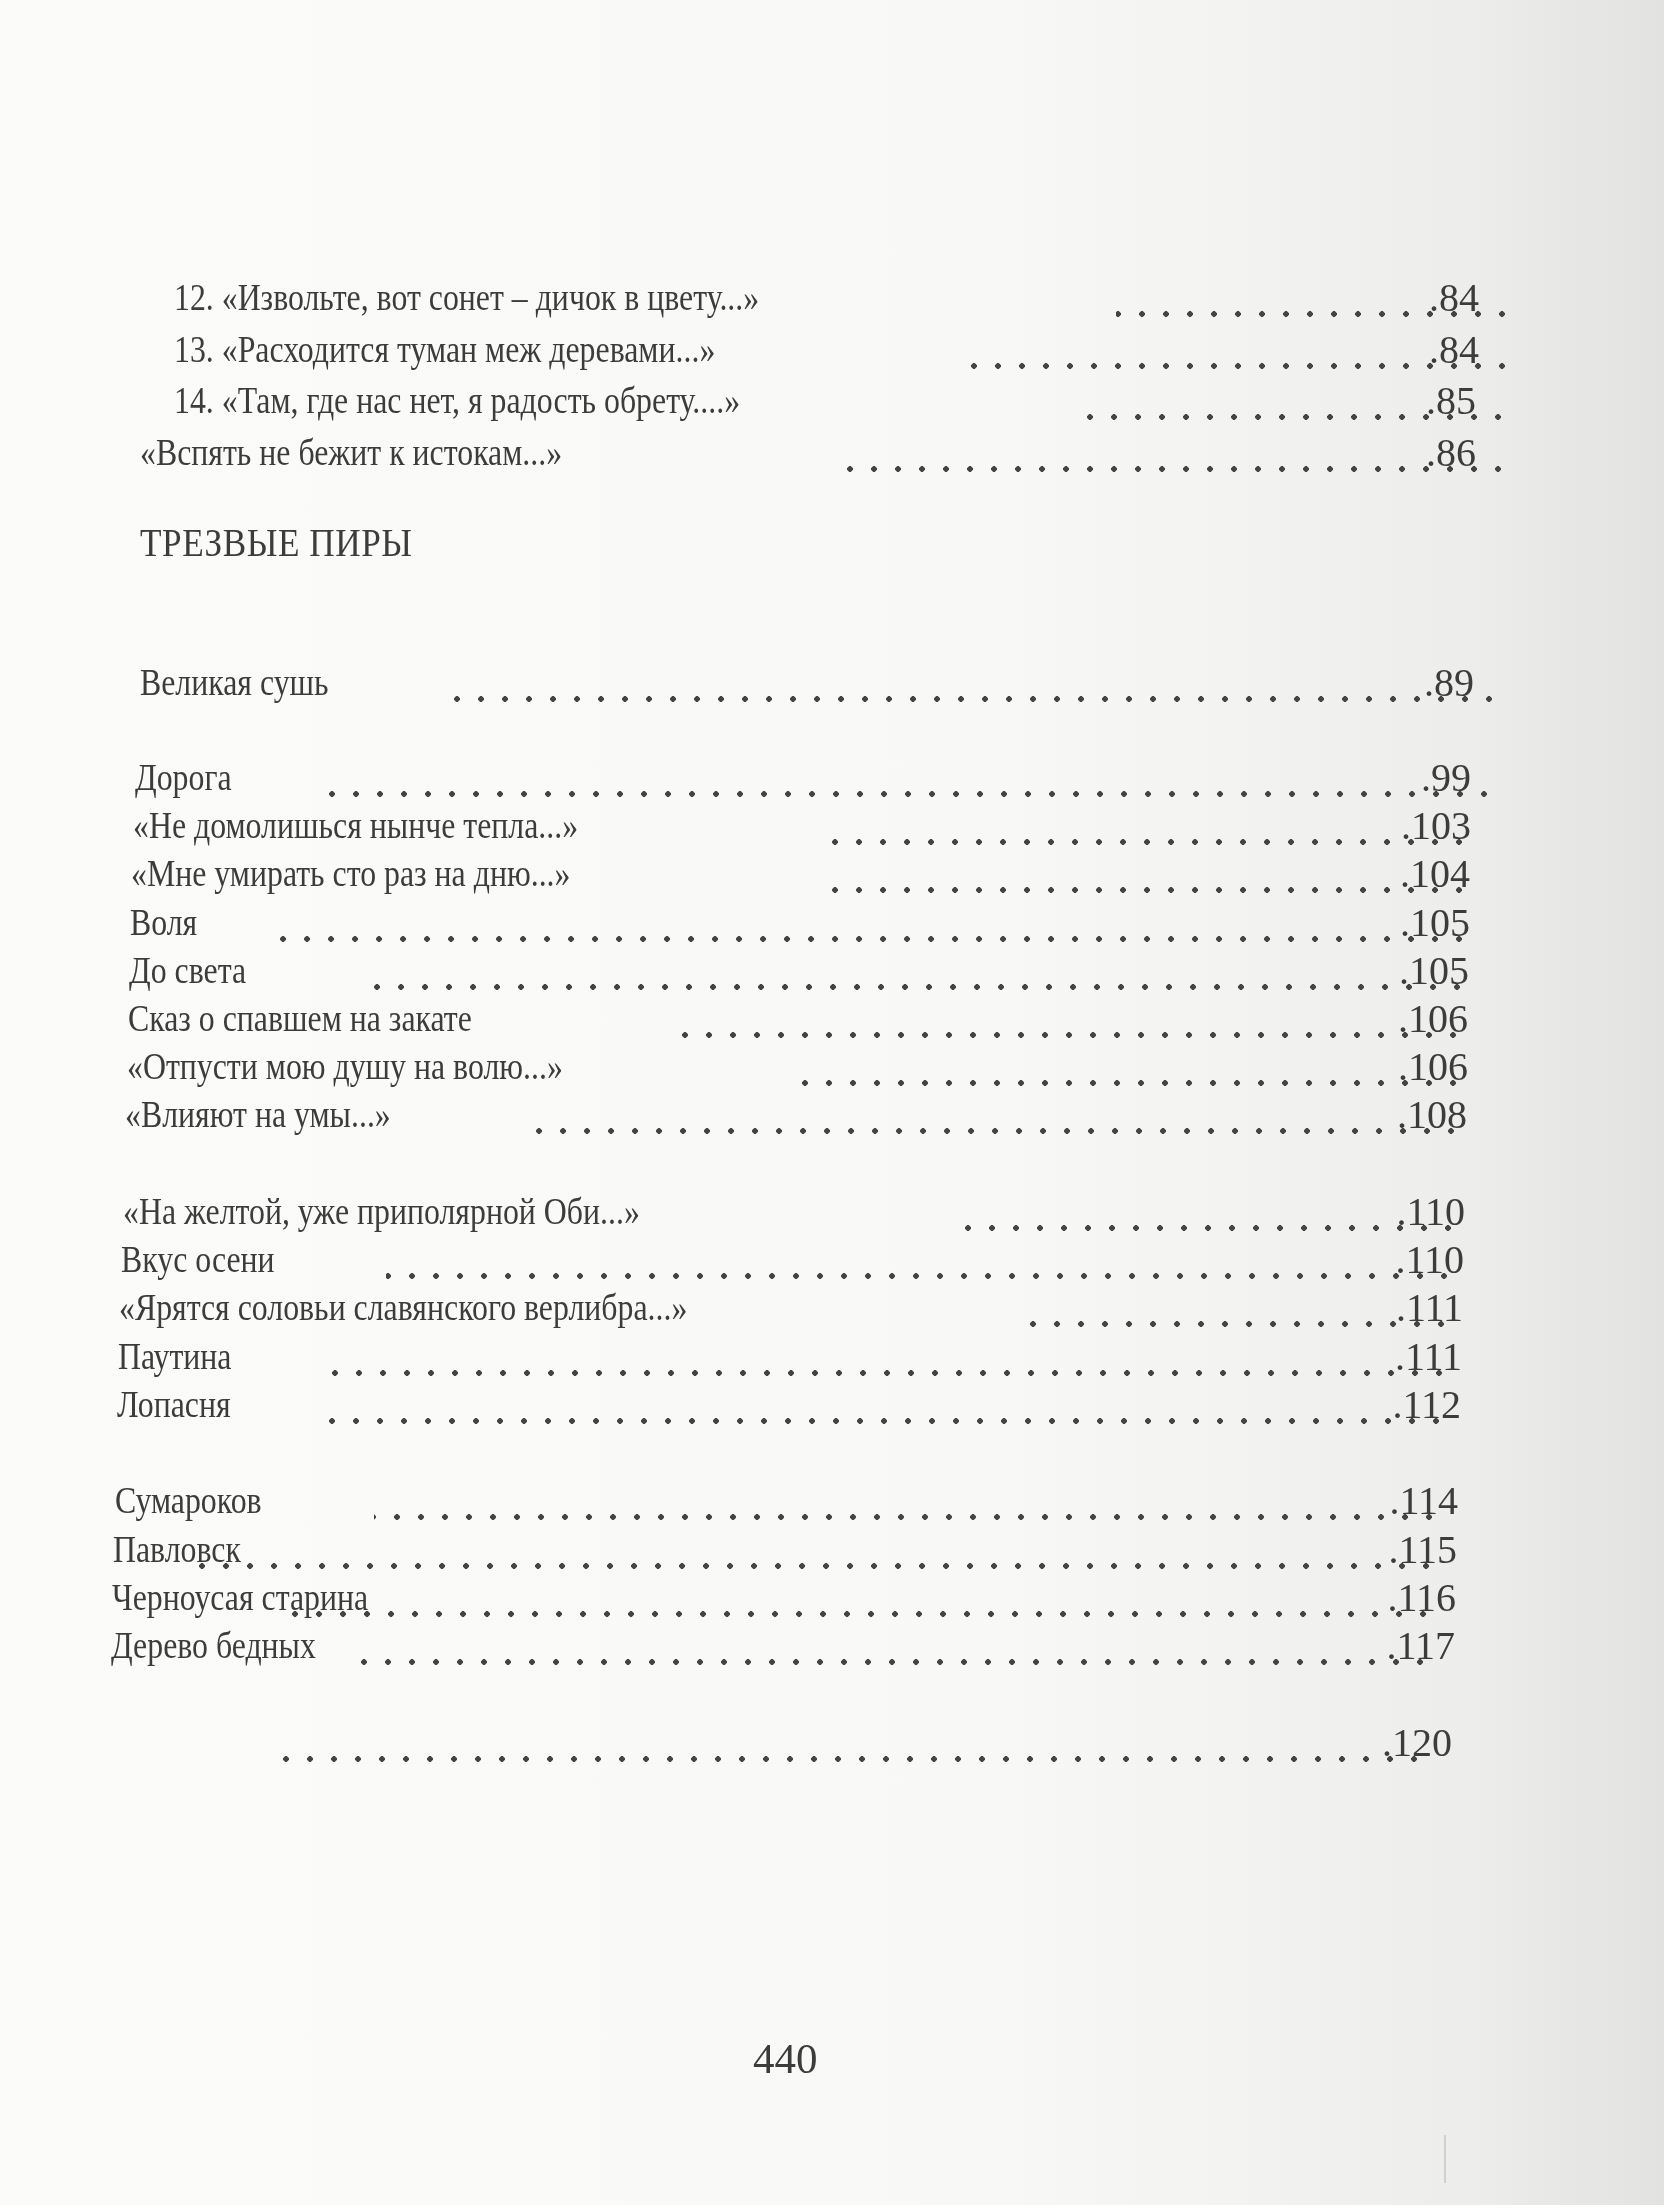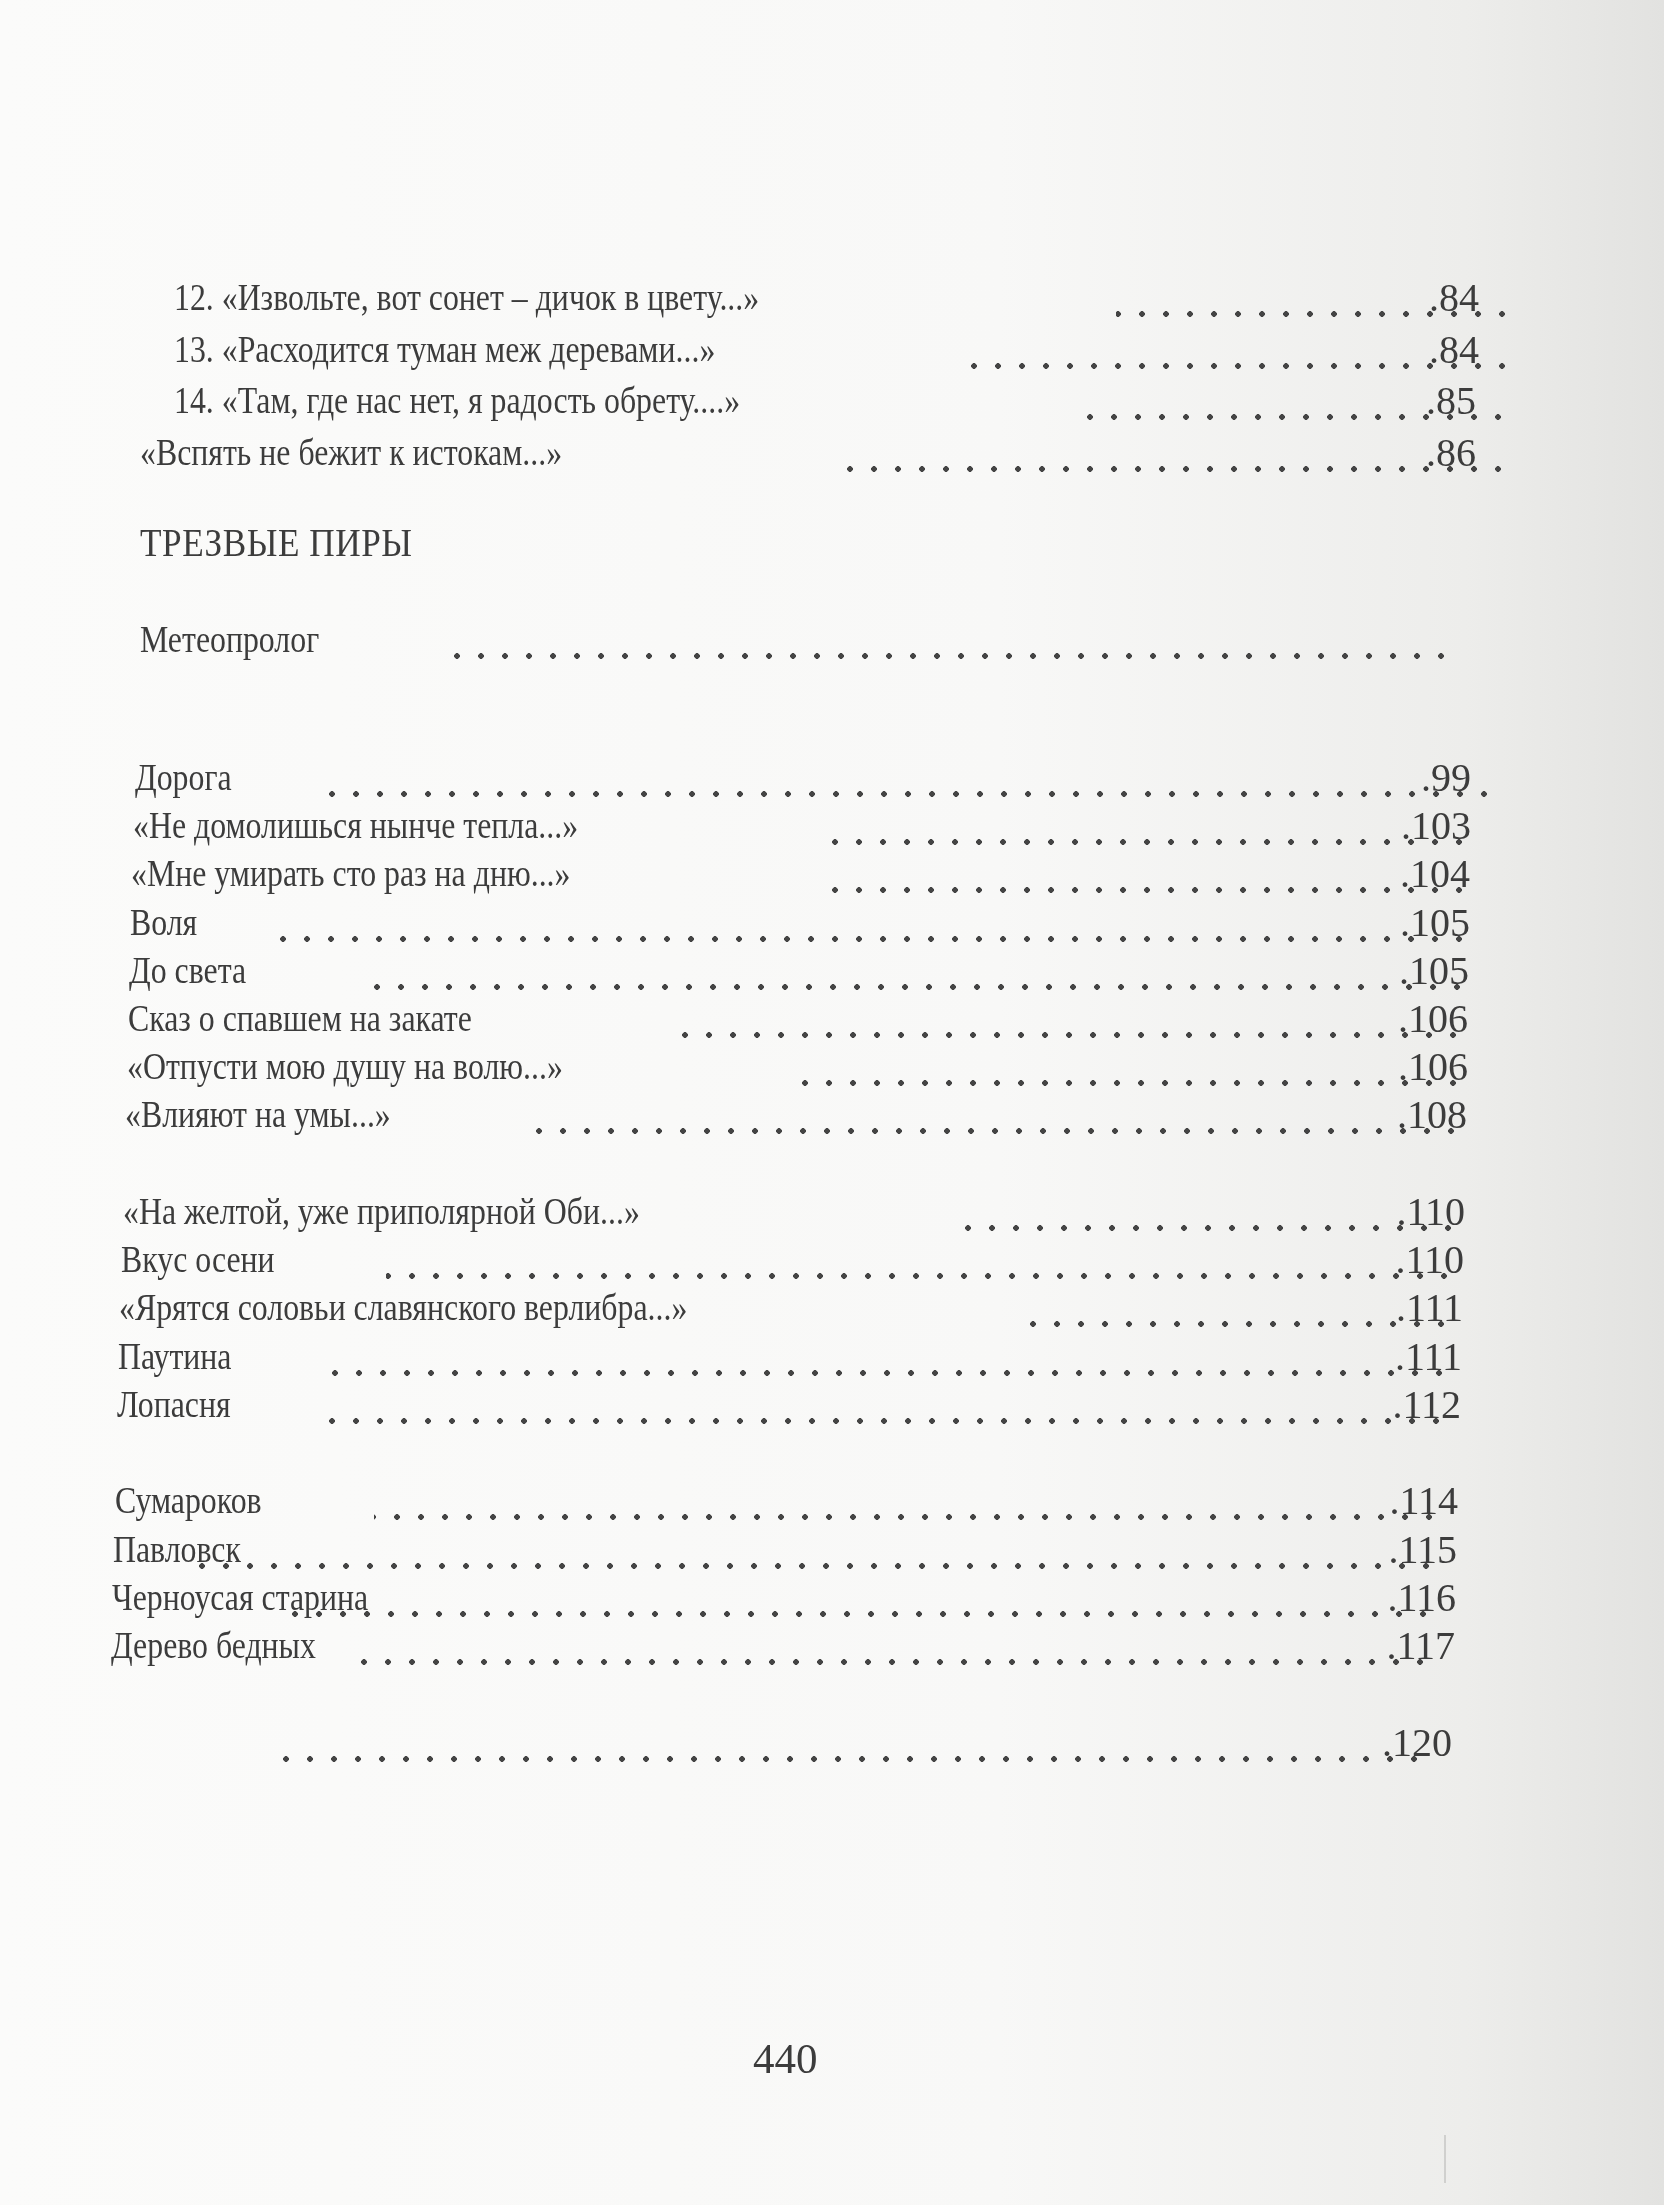--- a/index.html
+++ b/index.html
@@ -67,24 +67,24 @@
     <span class="num" style="right:116px">.85</span>
   </div>
   <div class="row" style="top:429px">
     <span class="title" style="left:140px">«Вспять не бежит к истокам...»</span>
     <span class="leader" style="left:835px;width:675px"></span>
     <span class="num" style="right:116px">.86</span>
   </div>
 
   <div class="section">ТРЕЗВЫЕ ПИРЫ</div>
 
-  <div class="row" style="top:616px">
-    <span class="title" style="left:140px">Метеопролог</span>
-    <span class="leader" style="left:440px;width:1013px"></span>
-    <span class="num" style="right:118px"></span>
+  <div class="row" style="top:659px">
+    <span class="title" style="left:140px">Великая сушь</span>
+    <span class="leader" style="left:440px;width:1061px"></span>
+    <span class="num" style="right:118px">.89</span>
   </div>
   <div class="row" style="top:754px">
     <span class="title" style="left:135px">Дорога</span>
     <span class="leader" style="left:326px;width:1170px"></span>
     <span class="num" style="right:121px">.99</span>
   </div>
   <div class="row" style="top:802px">
     <span class="title" style="left:133px">«Не домолишься нынче тепла...»</span>
     <span class="leader" style="left:832px;width:639px"></span>
     <span class="num" style="right:121px">.103</span>

